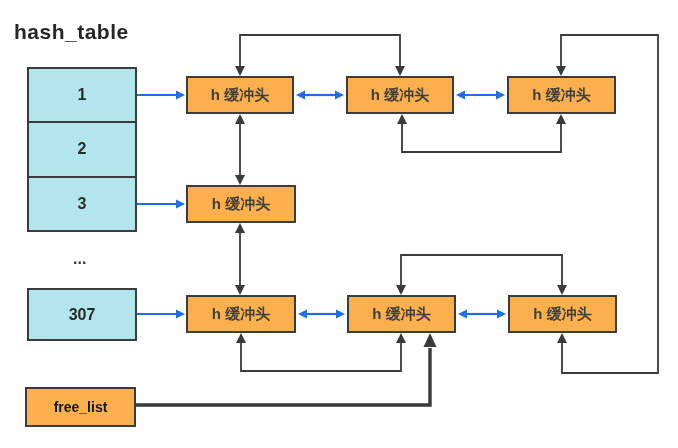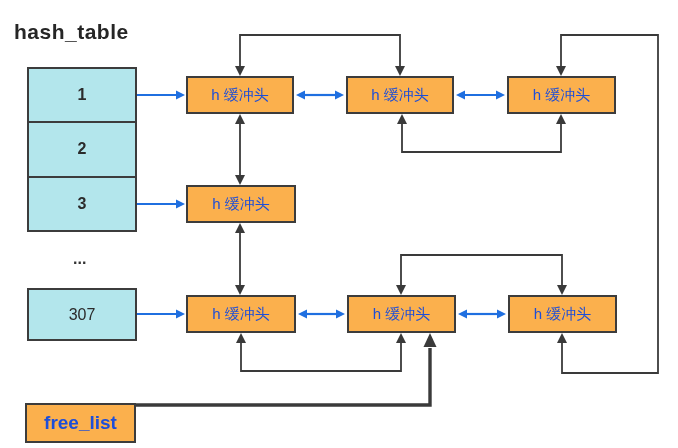--- a/index.html
+++ b/index.html
@@ -30,37 +30,37 @@
     flex:1;display:flex;align-items:center;justify-content:center;
     font-size:16px;font-weight:bold;color:#2b2b2b;
     border-bottom:2px solid var(--border);
   }
   .bucket:last-child{border-bottom:none;}
   .bucket-307{
     position:absolute;left:27px;top:288px;width:110px;height:53px;
     box-sizing:border-box;border:2px solid var(--border);
     background:var(--bucket-fill);
     display:flex;align-items:center;justify-content:center;
-    font-size:16px;font-weight:normal;color:#2b2b2b;z-index:2;
+    font-size:16px;font-weight:bold;color:#2b2b2b;z-index:2;
   }
   .ellipsis{
     position:absolute;left:73px;top:250px;
     font-size:16px;font-weight:bold;color:#333;z-index:2;
   }
   .node{
     position:absolute;height:38px;box-sizing:border-box;
     border:2px solid var(--border);background:var(--node-fill);
     display:flex;align-items:center;justify-content:center;
-    font-size:15px;font-weight:normal;color:#1d4ed8;z-index:2;
+    font-size:15px;font-weight:bold;color:#404040;z-index:2;
   }
   .free-list{
     position:absolute;left:25px;top:387px;width:111px;height:40px;
     box-sizing:border-box;border:2px solid var(--border);background:var(--node-fill);
     display:flex;align-items:center;justify-content:center;
-    font-size:19px;font-weight:bold;color:#1d4ed8;z-index:2;margin-top:16px;
+    font-size:14px;font-weight:bold;color:#0f172a;z-index:2;
   }
   .watermark{
     position:absolute;left:513px;top:411px;
     font-size:18px;color:var(--watermark);z-index:3;
   }
   .blue{stroke:var(--arrow-blue);stroke-width:2.2;fill:none;}
   .bluehead{fill:var(--arrow-blue);stroke:none;}
   .blk{stroke:var(--arrow-black);stroke-width:1.8;fill:none;}
   .blk-thick{stroke:var(--arrow-black);stroke-width:3.4;fill:none;}
   .blkhead{fill:var(--arrow-black);stroke:none;}

